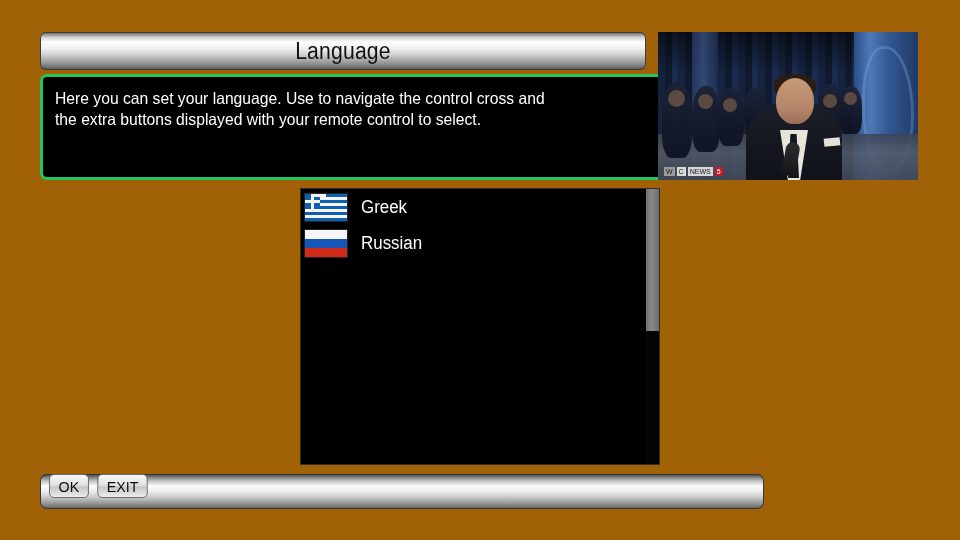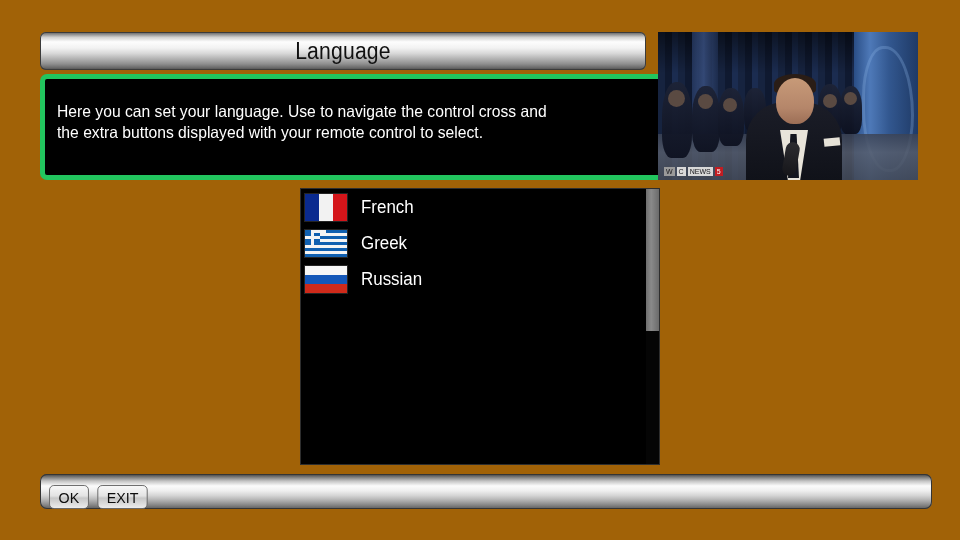--- a/index.html
+++ b/index.html
@@ -53,24 +53,24 @@
   }
 
   
   #desc-panel {
     position: absolute;
     left: 40px;
     top: 74px;
     width: 626px;
     height: 106px;
     background: #000000;
-    border: 5px solid #22c55e;
+    border: 3px solid #22c55e;
     border-radius: 7px;
     box-sizing: border-box;
-    padding: 22px 12px 0 12px;
+    padding: 11px 12px 0 12px;
   }
   .desc-line {
     color: #ffffff;
     font-size: 16.5px;
     line-height: 21px;
     white-space: nowrap;
     transform: scaleX(0.95);
     transform-origin: left center;
   }
 
@@ -300,36 +300,36 @@
     width: 13px;
     height: 142px;
     background: linear-gradient(to right, #6e6e6e 0%, #8a8a8a 40%, #6b6b6b 100%);
   }
 
   
   #bottom-bar {
     position: absolute;
     left: 40px;
     top: 474px;
-    width: 892px;
+    width: 724px;
     height: 35px;
     border-radius: 7px;
     background: linear-gradient(to bottom,
         #3d3d3d 0%,
         #767676 8%,
         #c3c3c3 20%,
         #fbfbfb 34%,
         #efefef 48%,
         #d4d4d4 62%,
         #aeaeae 76%,
         #888888 88%,
         #5c5c5c 100%);
     box-shadow: inset 0 0 0 1px #353535;
     display: flex;
-    align-items: flex-end;
+    align-items: flex-start;
     padding-left: 8px;
     box-sizing: border-box;
     gap: 6px;
   }
   .softkey {
     height: 24px;
     min-width: 40px;
     padding: 0 9px;
     border-radius: 5px;
     border: 1px solid #6b6b6b;
@@ -389,24 +389,20 @@
       <span class="logo-chip">NEWS</span>
       <span class="logo-chip red">5</span>
     </div>
   </div>
 
   <div id="list-panel">
     <div id="list-rows">
 
 
 
-      <div class="lang-row">
-        <span class="flag flag-fr"></span>
-        <span class="lang-label">French</span>
-      </div>
 
       <div class="lang-row">
         <span class="flag flag-gr">
           <span class="flag-gr-cross"></span>
         </span>
         <span class="lang-label">Greek</span>
       </div>
 
 
 

